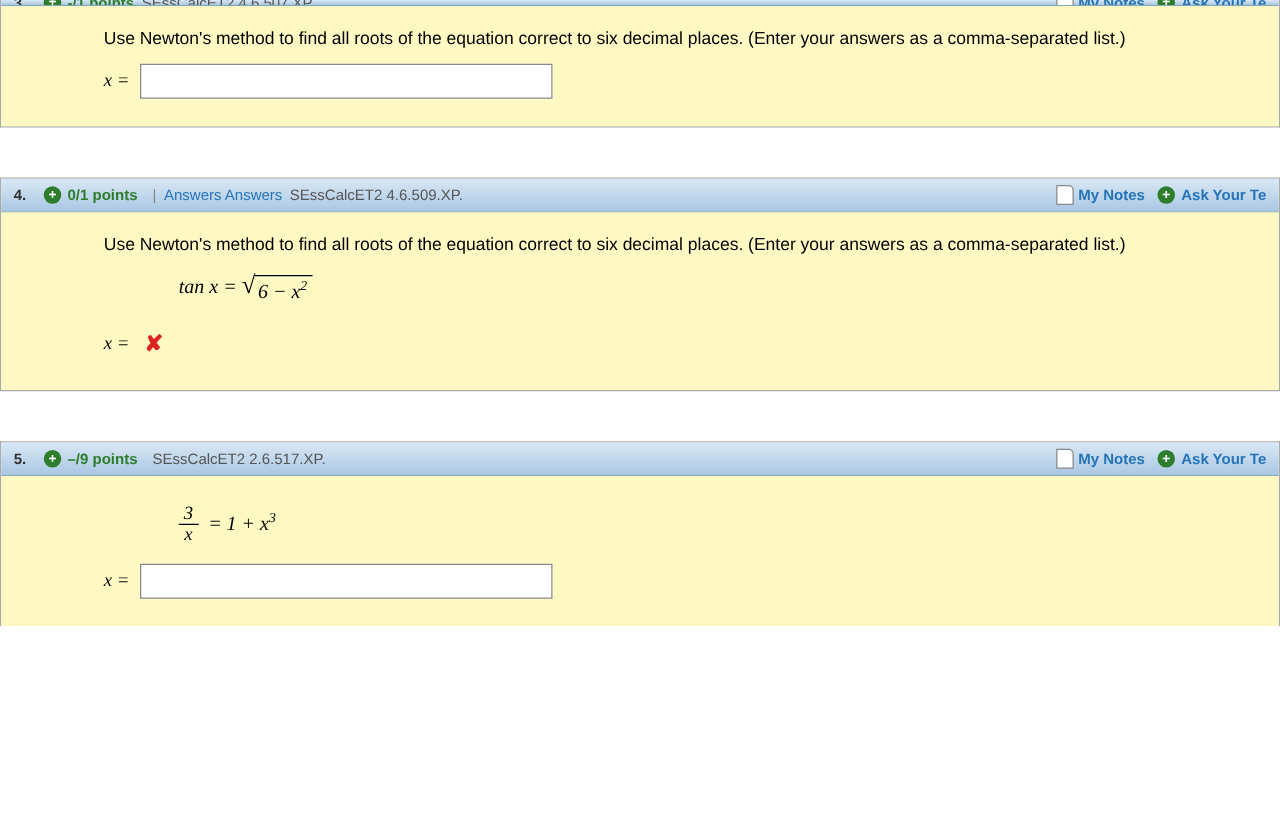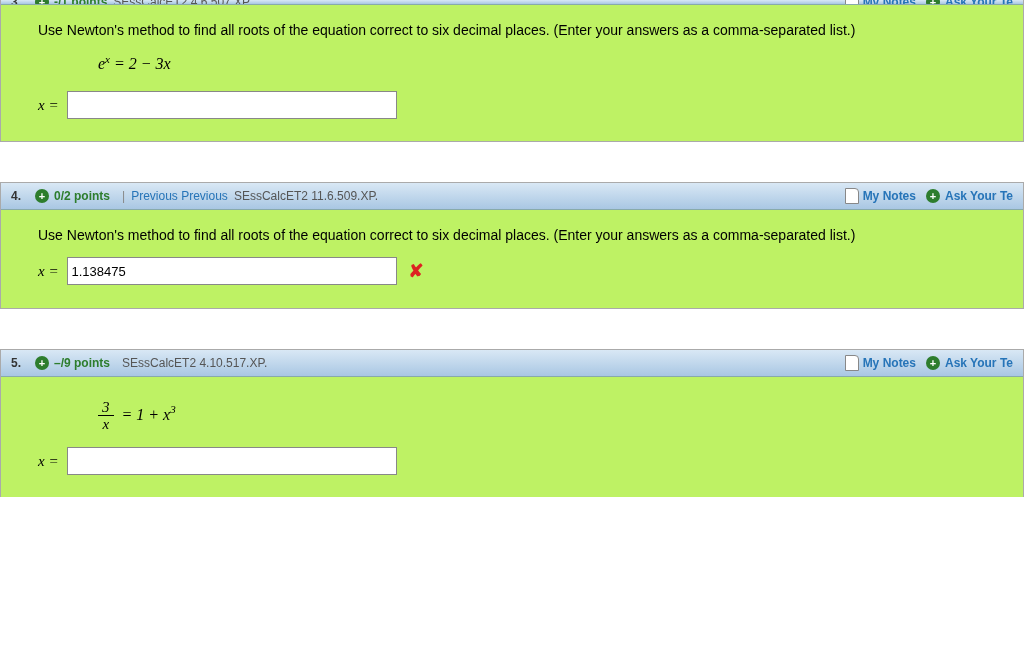--- a/index.html
+++ b/index.html
@@ -46,22 +46,22 @@
     width: 12px; height: 14px;
     background: #fff;
     border: 1px solid #888;
     border-top-right-radius: 4px;
     margin-right: 4px;
     vertical-align: middle;
   }
   .mynotes { color: #2674b8; font-weight: bold; margin-right: 10px; }
   .askteacher { color: #2674b8; font-weight: bold; }
   .q-body {
-    padding: 14px 18px 22px 37px;
-    background: #bef264;
+    padding: 14px 18px 22px 82px;
+    background: #fef9c3;
     line-height: 1.6;
   }
   .prompt { margin-bottom: 10px; }
   .eqn {
     margin: 8px 0 14px 60px;
     font-family: 'Times New Roman', serif;
     font-size: 16px;
     font-style: italic;
   }
   .sup { font-size: 11px; vertical-align: super; font-style: italic;}
@@ -118,60 +118,63 @@
       <span class="points">-/1 points</span>
       <span class="ref">SEssCalcET2 4.6.507.XP.</span>
       <span class="spacer"></span>
       <span class="note-icon"></span>
       <a class="mynotes">My Notes</a>
       <span class="plus-icon">+</span>
       <a class="askteacher">Ask Your Te</a>
     </div>
     <div class="q-body">
       <div class="prompt">Use Newton's method to find all roots of the equation correct to six decimal places. (Enter your answers as a comma-separated list.)</div>
-      <div class="eqn">
-        e<span class="sup">x</span> = 2 − 3x
-      </div>
       <div class="answer-row">
         <span>x =</span>
         <input class="answer-input" value="" style="">
       </div>
     </div>
   </div>
 
   <div class="question">
     <div class="q-header">
       <span class="num">4.</span>
       <span class="plus-icon">+</span>
-      <span class="points">0/2 points</span>
+      <span class="points">0/1 points</span>
       <span class="divider">|</span>
-      <a class="prev-link">Previous Previous</a>
-      <span class="ref">SEssCalcET2 11.6.509.XP.</span>
+      <a class="prev-link">Answers Answers</a>
+      <span class="ref">SEssCalcET2 4.6.509.XP.</span>
       <span class="spacer"></span>
       <span class="note-icon"></span>
       <a class="mynotes">My Notes</a>
       <span class="plus-icon">+</span>
       <a class="askteacher">Ask Your Te</a>
     </div>
     <div class="q-body">
       <div class="prompt">Use Newton's method to find all roots of the equation correct to six decimal places. (Enter your answers as a comma-separated list.)</div>
+      <div class="eqn">
+        tan x = 
+        <span class="sqrt">
+          <span class="surd">√</span>
+          <span class="radicand">6 − x<span class="sup">2</span></span>
+        </span>
+      </div>
       <div class="answer-row">
         <span>x =</span>
-        <input class="answer-input" value="1.138475" style="">
         <span class="feedback-x">✘</span>
       </div>
     </div>
   </div>
 
   <div class="question" style="margin-bottom:0; border-bottom:none;">
     <div class="q-header">
       <span class="num">5.</span>
       <span class="plus-icon">+</span>
       <span class="points">–/9 points</span>
-      <span class="ref" style="margin-left:6px;">SEssCalcET2 4.10.517.XP.</span>
+      <span class="ref" style="margin-left:6px;">SEssCalcET2 2.6.517.XP.</span>
       <span class="spacer"></span>
       <span class="note-icon"></span>
       <a class="mynotes">My Notes</a>
       <span class="plus-icon">+</span>
       <a class="askteacher">Ask Your Te</a>
     </div>
     <div class="q-body">
       <div class="eqn">
         <span class="frac">
           <span class="top">3</span>

